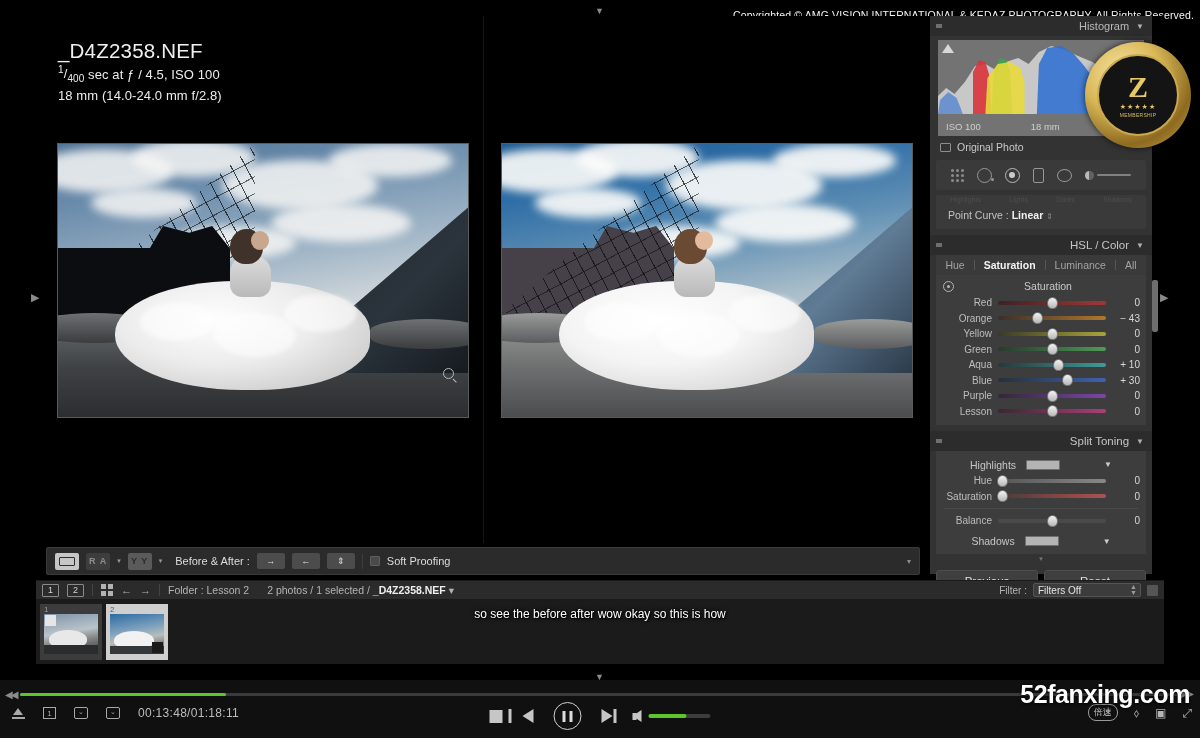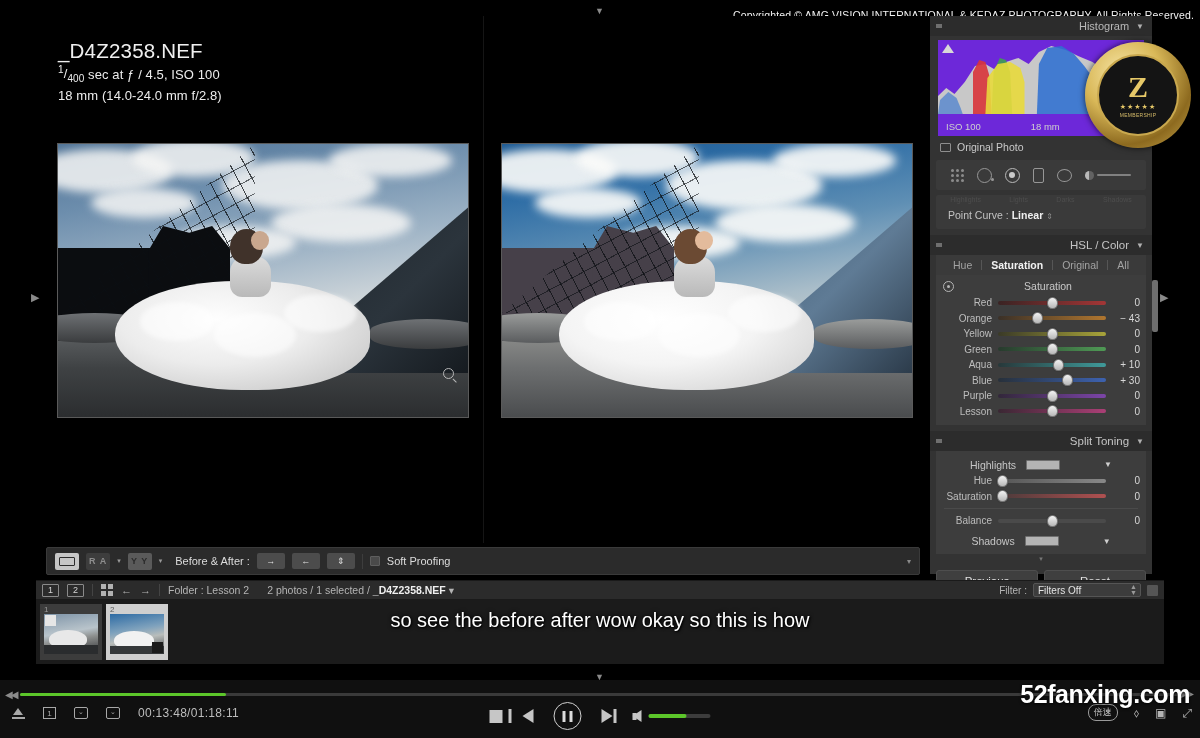--- a/index.html
+++ b/index.html
@@ -108,21 +108,21 @@
   .tb-check { width: 10px; height: 10px; background: #4a4a4a; border: 1px solid #5e5e5e; border-radius: 1px; }
   .tb-right-caret { position: absolute; right: 8px; color: #8a8a8a; font-size: 8px; }
 
   
   .lr-right { position: absolute; left: 894px; top: 0; width: 222px; height: 558px; background: #333; }
   .panel-head { height: 20px; display: flex; align-items: center; justify-content: flex-end;
     padding-right: 8px; background: #2c2c2c; color: #b9b9b9; font-size: 11px; position: relative; }
   .panel-head .dot { position: absolute; left: 6px; top: 8px; width: 6px; height: 4px; background: #6f6f6f; }
   .panel-head .tri { margin-left: 7px; font-size: 8px; color: #b0b0b0; }
 
-  .histogram { margin: 4px 8px 0; height: 96px; background: #6d28d9; position: relative; overflow: hidden; }
+  .histogram { margin: 4px 8px 0; height: 96px; background: #737373; position: relative; overflow: hidden; }
   .hist-svg { position: absolute; left: 0; bottom: 22px; width: 100%; height: 72px; }
   .hist-corner { position: absolute; left: 4px; top: 4px; width: 0; height: 0;
     border-left: 6px solid transparent; border-right: 6px solid transparent; border-bottom: 9px solid #d8d8d8; }
   .hist-info { position: absolute; left: 0; bottom: 4px; width: 100%; display: flex;
     justify-content: space-between; padding: 0 8px; color: #cfcfcf; font-size: 9.5px; }
   .orig-row { display: flex; align-items: center; gap: 6px; padding: 5px 10px; }
   .orig-box { width: 11px; height: 9px; border: 1px solid #8e8e8e; border-radius: 1px; }
   .orig-label { color: #c9c9c9; font-size: 10.5px; }
 
   .tool-strip { margin: 2px 6px 0; height: 30px; background: #3a3a3a; border-radius: 2px;
@@ -211,21 +211,21 @@
   .thumb-cell .idx { position: absolute; left: 4px; top: 1px; font-size: 8px; color: #9a9a9a; }
   .thumb-cell.sel .idx { color: #5a5a5a; }
   .thumb-img { width: 54px; height: 40px; position: relative; overflow: hidden; }
   .badge { position: absolute; width: 11px; height: 11px; background: #e6e6e6; }
   .badge.tl { left: 1px; top: 1px; }
   .badge.br { right: 1px; bottom: 1px; background: #1b1b1b; }
 
   
   .subs { position: absolute; left: 0; top: 606px; width: 1200px; text-align: center; pointer-events: none; }
   .sub-cn { color: #fff; font-size: 21px; line-height: 1.45; text-shadow: 0 0 4px #000, 1px 1px 2px #000; }
-  .sub-en { color: #fff; font-size: 20px; line-height: 1.45; text-shadow: 0 0 4px #000, 1px 1px 2px #000; }
+  .sub-en { color: #fff; font-size: 12px; line-height: 1.45; text-shadow: 0 0 4px #000, 1px 1px 2px #000; }
 
   
   .edge-arrow { position: absolute; color: #8a8a8a; font-size: 11px; }
 
   
   .scroll-thumb { position: absolute; background: #6e6e6e; border-radius: 2px; }
 
   
   .player { position: absolute; left: 0; top: 680px; width: 1200px; height: 58px; background: #101010; }
   .seek { position: absolute; left: 20px; top: 13px; width: 1162px; height: 3px; background: #3a3a3a; border-radius: 2px; }
@@ -445,21 +445,21 @@
           <span class="dot"></span>
           <span>HSL / Color</span>
           <span class="tri">▼</span>
         </div>
 
         <div class="hsl-tabs">
           <span class="hsl-tab">Hue</span>
           <span class="hsl-div"></span>
           <span class="hsl-tab active">Saturation</span>
           <span class="hsl-div"></span>
-          <span class="hsl-tab">Original</span>
+          <span class="hsl-tab">Luminance</span>
           <span class="hsl-div"></span>
           <span class="hsl-tab">All</span>
         </div>
 
         <div class="hsl-body">
           <span class="target-tool">
               <i></i>
             </span>
           <div class="hsl-title">Saturation</div>
           <div id="hsl-rows">

